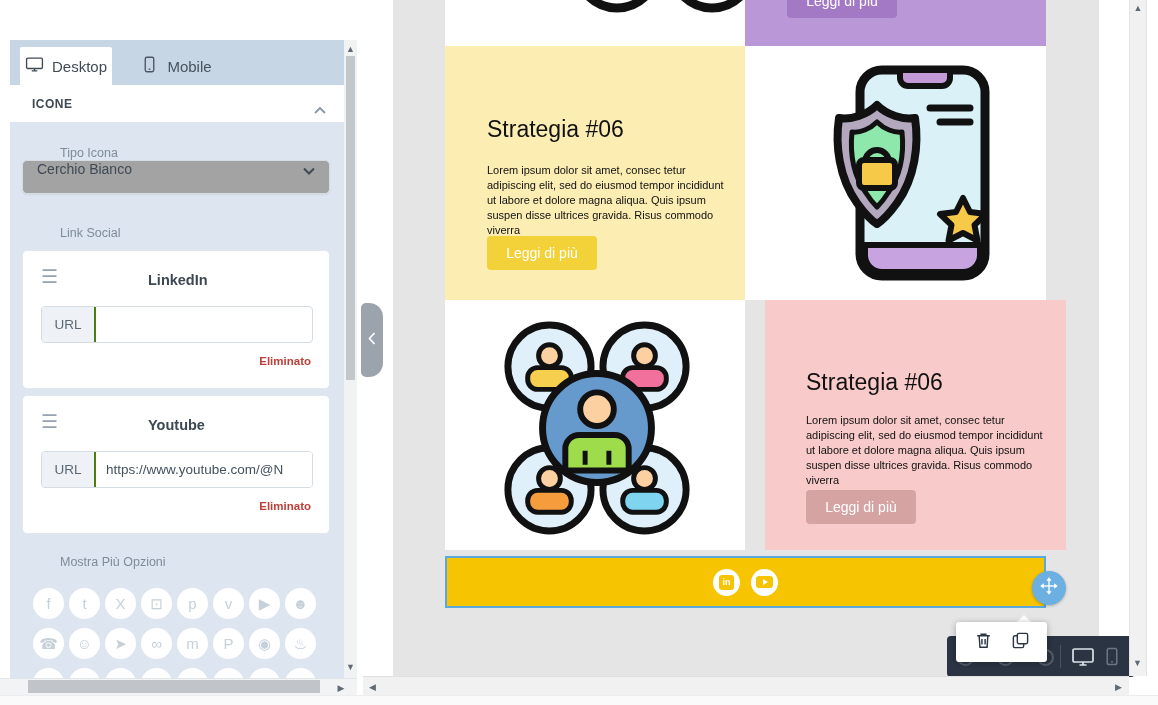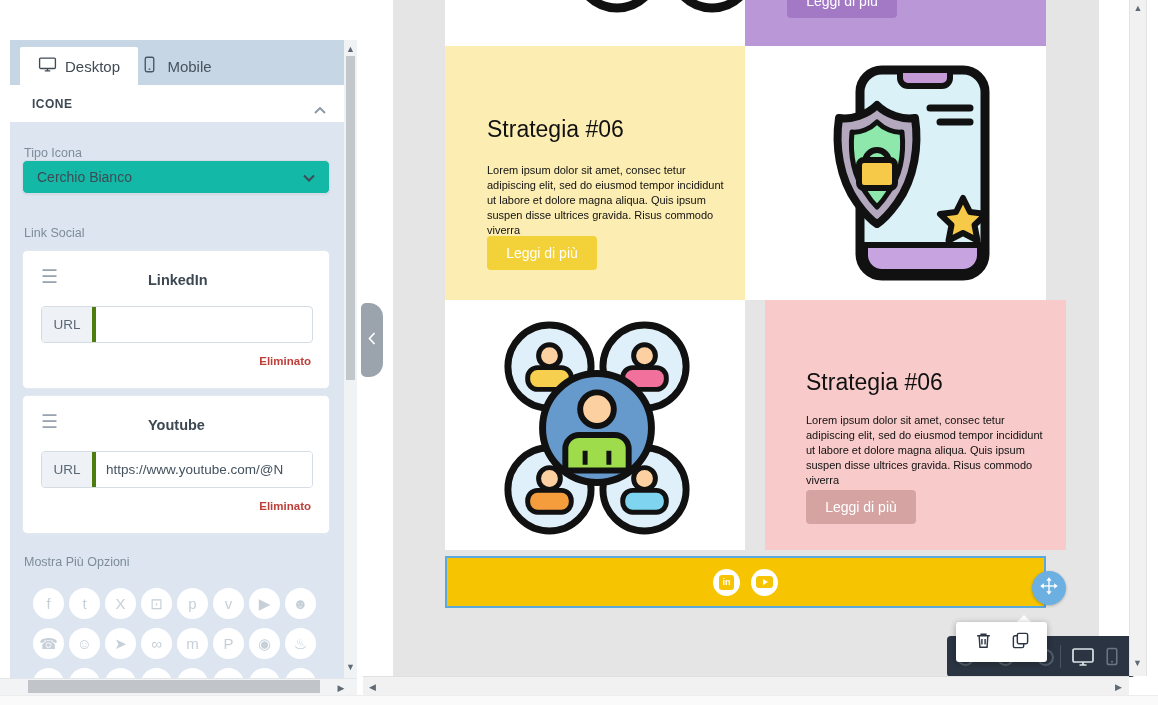--- a/index.html
+++ b/index.html
@@ -16,30 +16,30 @@
   .ph-close { font-size:19px; color:#3b4752; line-height:30px; }
 
   .panel-blue-top { left:10px; top:40px; width:334px; height:45px; background:var(--tabs_strip,#c7d6e4); }
   .tab { top:47px; height:38px; display:flex; align-items:center; justify-content:center; gap:8px; font-size:15px; color:#46535f; cursor:pointer; }
   .tab svg { width:19px; height:17px; }
   .tab.active { background:#fff; border-radius:2px 2px 0 0; color:#3f4a55; }
   .icone-header { left:10px; top:85px; width:334px; height:37px; background:#fff; }
   .icone-title { left:32px; top:97px; font-size:12px; font-weight:bold; color:#3d4852; letter-spacing:.5px; }
   .panel-blue-body { left:10px; top:122px; width:334px; height:556px; background:var(--panel_blue,#dce5f0); }
 
-  .plabel { font-size:12.5px; color:#7e8c9a; }
-  .pselect { left:22px; top:160px; width:308px; height:34px; background:#14b8a6; border:1px solid #d6dce3; border-radius:5px;
-             box-shadow:0 1px 2px rgba(0,0,0,.06); display:flex; align-items:center; padding:0 14px; cursor:pointer; }
+  .plabel { font-size:12.5px; color:#7e8c9a;margin-left:36px; }
+  .pselect { left:22px; top:160px; width:308px; height:34px; background:#a3a3a3; border:1px solid #d6dce3; border-radius:5px;
+             box-shadow:0 1px 2px rgba(0,0,0,.06); display:flex; padding:0 14px; cursor:pointer; }
   .pselect .val { flex:1; font-size:14px; color:#3f4a55; }
 
   .card { width:308px; height:139px; background:#fff; border:1px solid #e2e8ee; border-radius:5px; left:22px; }
   .card .handle { position:absolute; left:18px; top:14px; font-size:19px; color:#97a3b0; cursor:grab; }
   .card .cname { position:absolute; left:93px; top:21px; font-size:14.5px; font-weight:bold; color:#3d4852;margin-left:32px; }
   .urlrow { position:absolute; left:18px; top:55px; width:272px; height:37px; display:flex; border:1px solid #d6dce3; border-radius:4px; overflow:hidden; background:#fff; }
-  .urlpre { width:54px; background:#eef1f5; border-right:4px solid #4d7c0f; display:flex; align-items:center; justify-content:center; font-size:13.5px; color:#5a6875; }
+  .urlpre { width:54px; background:#eef1f5; border-right:2px solid #4d7c0f; display:flex; align-items:center; justify-content:center; font-size:13.5px; color:#5a6875; }
   .urlrow input { flex:1; border:0; outline:none; padding:0 10px; font-size:13.5px; color:#44515e; font-family:"Liberation Sans",sans-serif; min-width:0; }
   .elim { position:absolute; right:18px; top:104px; font-size:11.5px; font-weight:bold; color:var(--eliminato_red,#be3e38); cursor:pointer; }
 
   #icon-grid { left:33px; top:588px; width:292px; height:104px; }
   .sicon { display:inline-block; width:31px; height:31px; margin:0 5px 5px 0; border-radius:50%; background:#fff;
            color:#c6d0d9; font-size:15px; line-height:31px; text-align:center; cursor:pointer; overflow:hidden; }
 
   
   .pv-track { left:344px; top:40px; width:13px; height:638px; background:#f0f2f4; }
   .pv-thumb { left:346px; top:56px; width:9px; height:324px; background:#c2c7cc; }
@@ -77,21 +77,21 @@
   .ch-track { left:363px; top:676px; width:766px; height:19px; background:#f1f1f1; border-top:1px solid #e0e0e0; }
   .bottom-strip { left:0; top:695px; width:1158px; height:10px; background:#fafafa; border-top:1px solid #ededed; }
 </style>
 </head>
 <body>
 
 <div id="app">
 
 
   <div class="abs panel-blue-top"></div>
-  <div class="abs tab active" style="left:20px; width:118px;">
+  <div class="abs tab active" style="left:20px; width:92px;">
     <span><svg viewBox="0 0 24 20" fill="none" stroke="#3f4a55" stroke-width="1.7">
           <rect x="2" y="2" width="20" height="13" rx="1.5"></rect>
           <path d="M8.5 18h7M12 15v3"></path>
         </svg></span>
     <span>Desktop</span>
   </div>
   <div class="abs tab" style="left:126px; width:100px;">
     <span><svg viewBox="0 0 14 20" fill="none" stroke="#4a5763" stroke-width="1.6" width="13" height="18">
           <rect x="2" y="1.5" width="10" height="17" rx="2"></rect>
           <path d="M6 15.5h2"></path>

